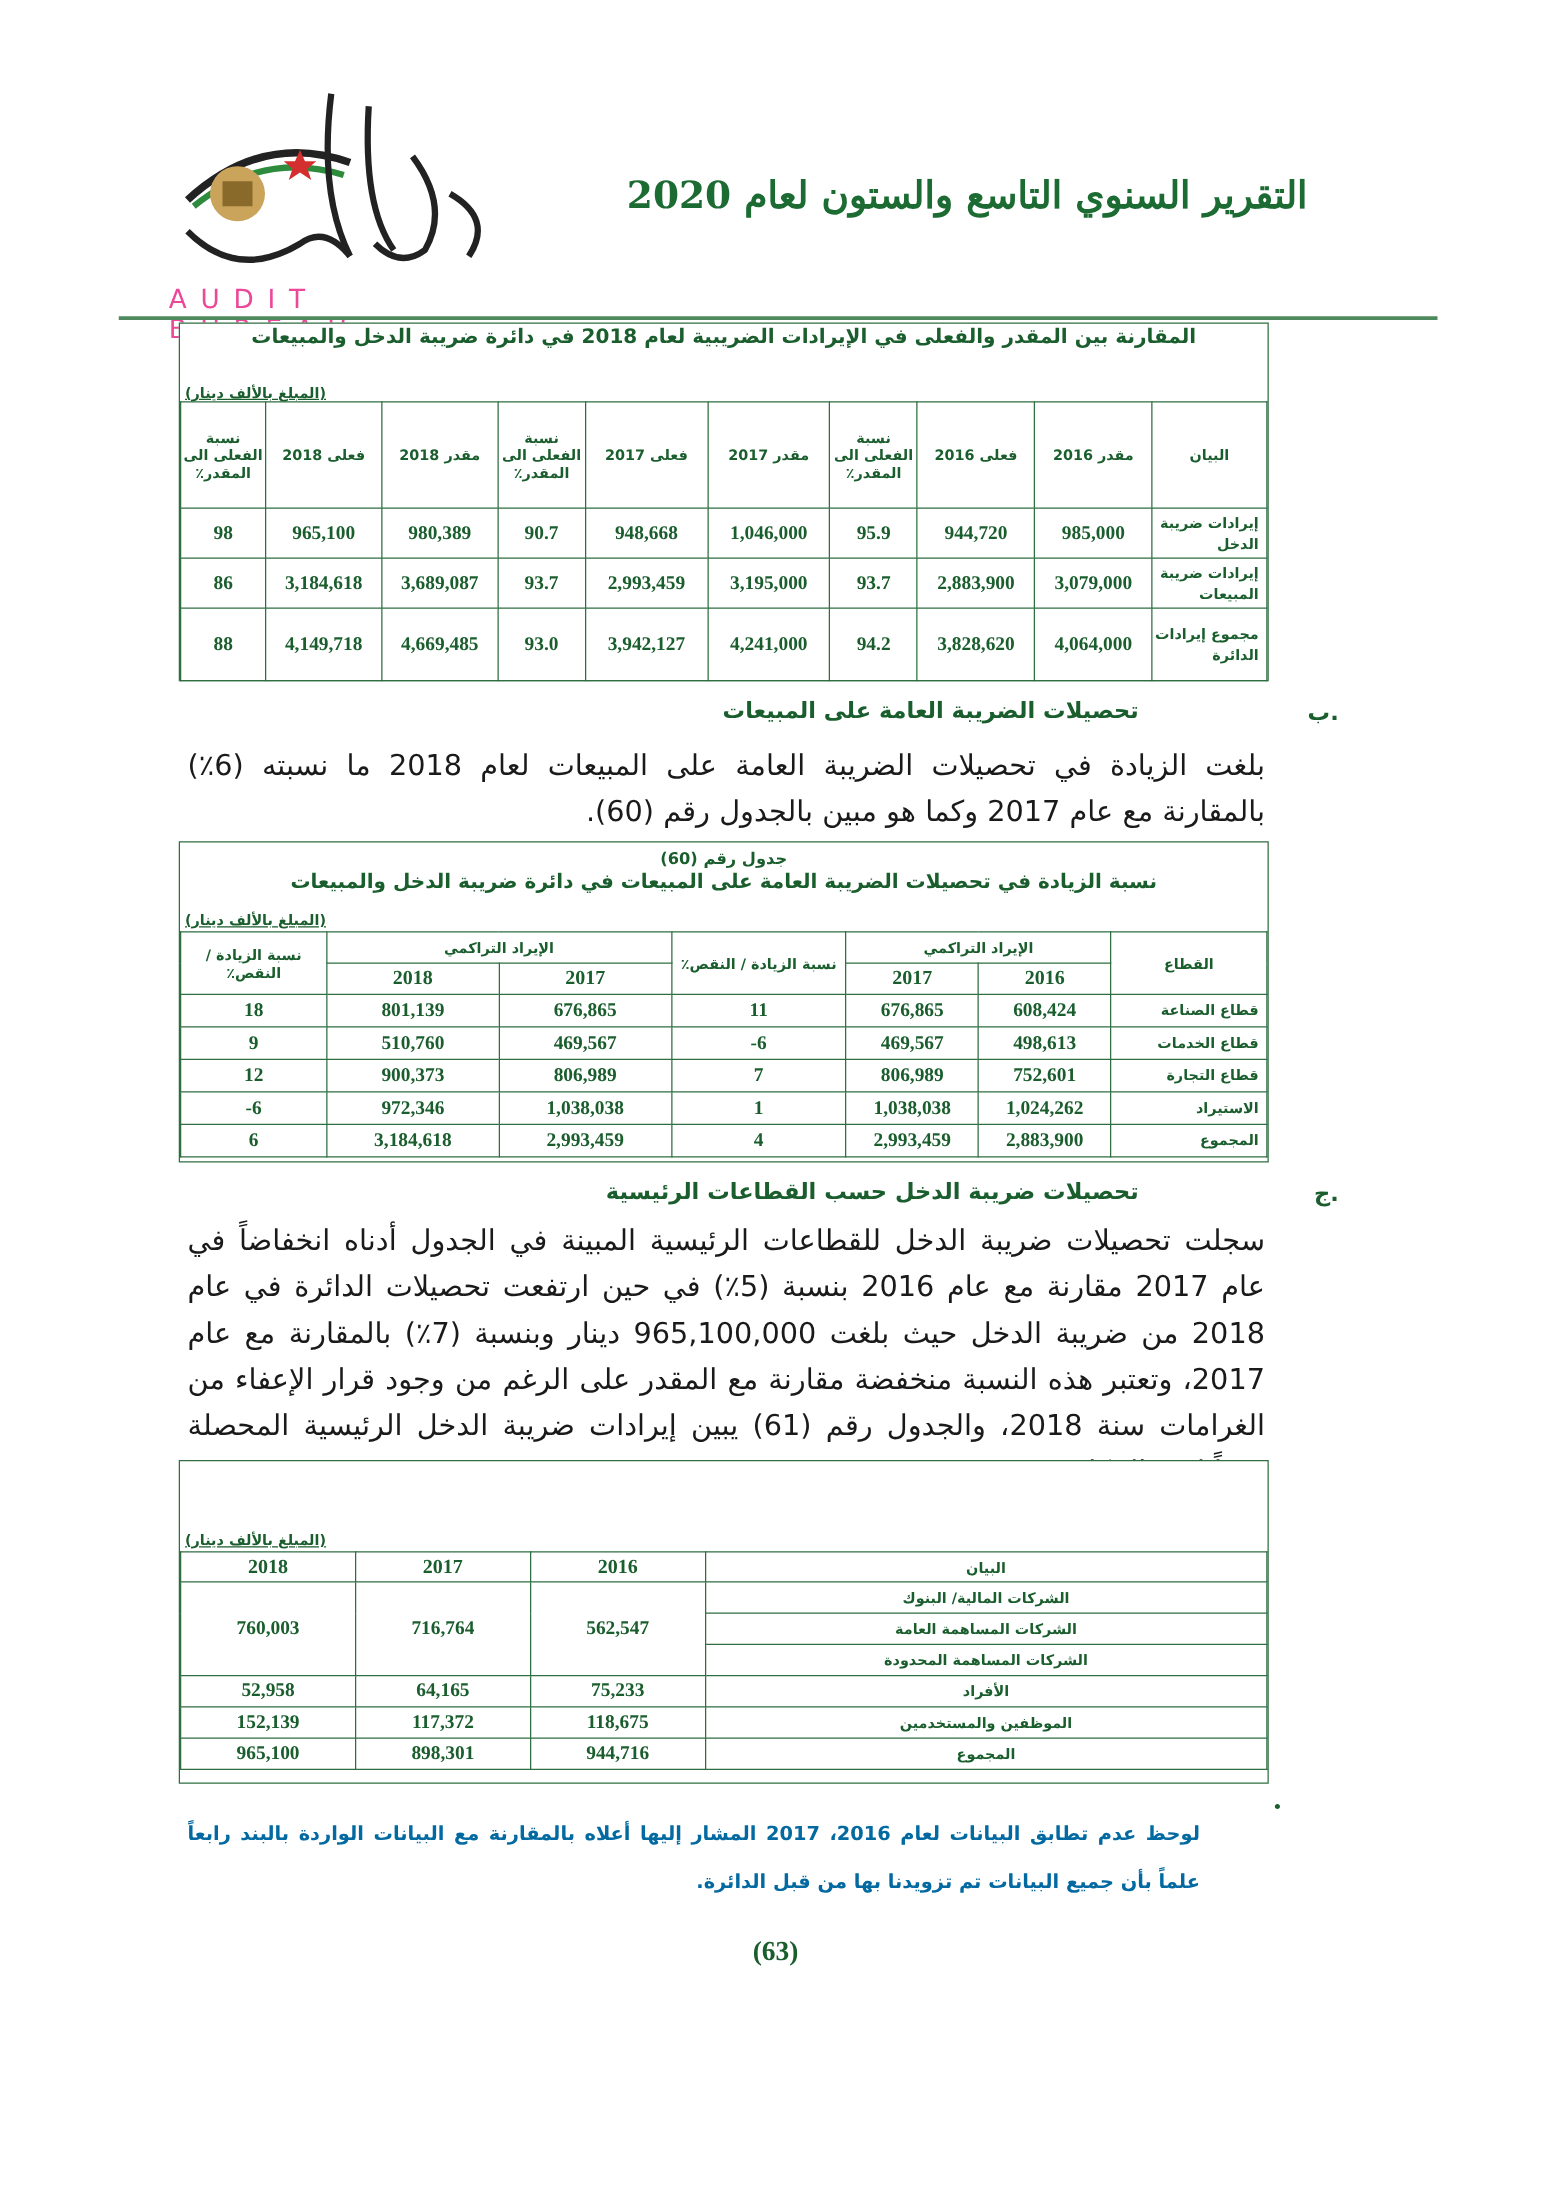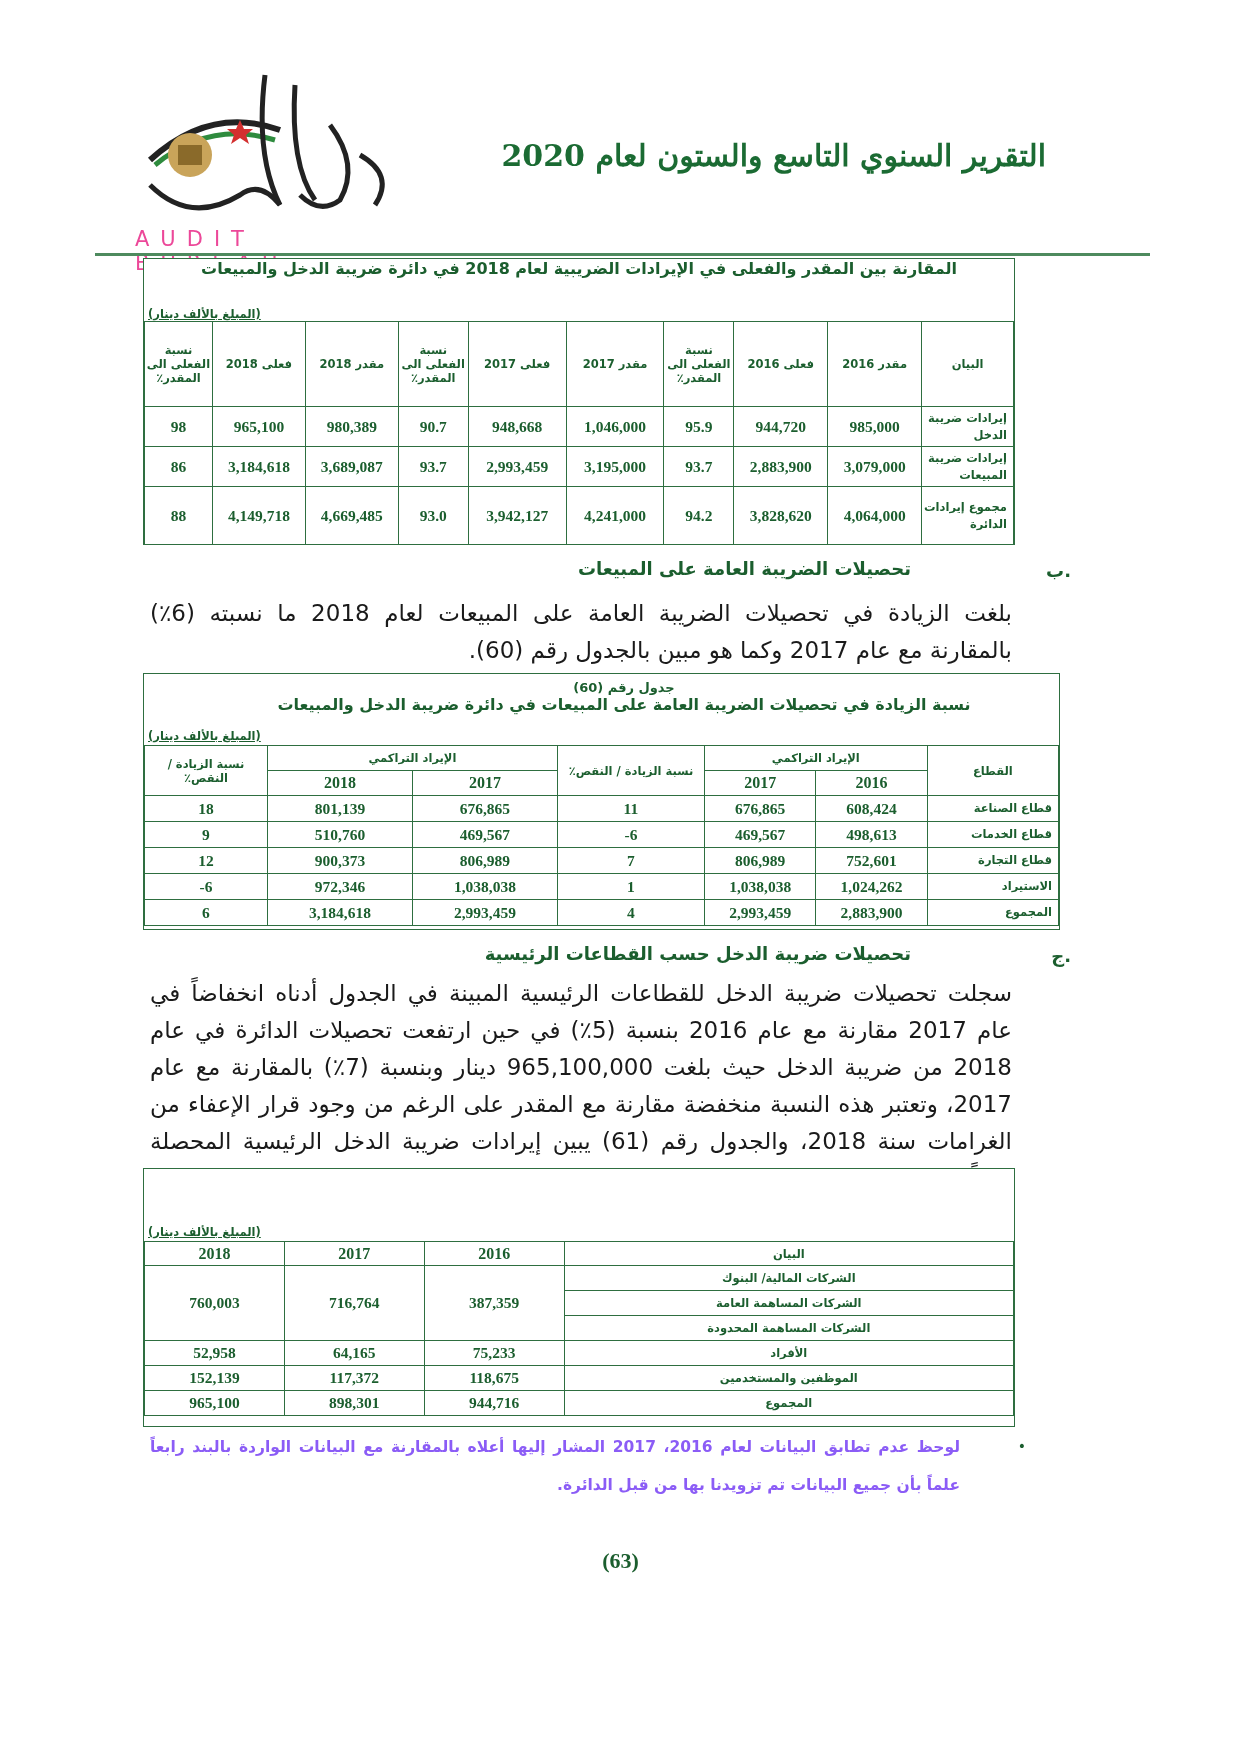--- a/index.html
+++ b/index.html
@@ -18,21 +18,21 @@
   .tbl-unit { position:absolute; left:4px; font-size:11.5px; font-weight:bold; color:#1b5e2e; text-decoration:underline; direction:rtl; }
   table { border-collapse:collapse; width:100%; position:absolute; left:0; }
   td, th { border:1px solid #2e6e40; text-align:center; font-family:"Liberation Serif", serif; font-weight:bold; color:#1b5e2e; padding:0; }
   th.ar, td.ar { font-family:"DejaVu Sans", sans-serif; font-size:11.5px; }
   td.num { font-size:15.5px; }
   td.lbl { font-family:"DejaVu Sans", sans-serif; font-size:11.5px; text-align:right; padding-right:6px; direction:rtl; line-height:17px; }
 
   .section-head { position:absolute; right:330px; font-family:"DejaVu Sans", sans-serif; font-size:18px; font-weight:bold; color:#1b5e2e; direction:rtl; }
   .section-letter { position:absolute; right:170px; font-family:"DejaVu Sans", sans-serif; font-size:18px; font-weight:bold; color:#1b5e2e; }
   .para { position:absolute; left:150px; width:862px; direction:rtl; text-align:justify; font-family:"DejaVu Sans", sans-serif; font-size:23px; color:#1a1a1a; line-height:37px; }
-  .note { position:absolute; left:150px; width:850px; direction:rtl; font-family:"DejaVu Sans", sans-serif; font-weight:bold; font-size:15.5px; color:#8b5cf6; line-height:38px; text-align:justify; }
+  .note { position:absolute; left:150px; width:850px; direction:rtl; font-family:"DejaVu Sans", sans-serif; font-weight:bold; font-size:15.5px; color:#0369a1; line-height:38px; text-align:justify;margin-top:20px; }
   .bullet { position:absolute; right:215px; top:1438px; font-size:14px; color:#1b5e2e; }
   .page-num { position:absolute; left:0; width:1241px; top:1548px; text-align:center; font-family:"Liberation Serif", serif; font-size:22px; font-weight:bold; color:#1b5e2e; }
 </style>
 </head>
 <body>
 
 <div class="header">
   <div class="logo">
     <svg width="290" height="170" viewBox="0 0 290 170">
       <path d="M20 95 Q80 40 150 65" stroke="#222" stroke-width="6" fill="none"></path>
@@ -120,21 +120,21 @@
       <td class="num">88</td>
     </tr>
   </tbody>
     </table>
 </div>
 
 <div class="section-letter" style="top:560px;">ب.</div>
 <div class="section-head" style="top:558px;">تحصيلات الضريبة العامة على المبيعات</div>
 <div class="para" style="top:595px;">بلغت الزيادة في تحصيلات الضريبة العامة على المبيعات لعام 2018 ما نسبته (6٪) بالمقارنة مع عام 2017 وكما هو مبين بالجدول رقم (60).</div>
 
-<div class="tbl-wrap" style="left:143px; top:673px; width:870px; height:255px;padding-left:45px;">
+<div class="tbl-wrap" style="left:143px; top:673px; width:870px; height:255px;">
   <div class="tbl-caption">
     <div class="tbl-num">جدول رقم (60)</div>
     <div class="tbl-title">نسبة الزيادة في تحصيلات الضريبة العامة على المبيعات في دائرة ضريبة الدخل والمبيعات</div>
   </div>
   <div class="tbl-unit" style="top:55px;">(المبلغ بالألف دينار)</div>
   <table style="top:71px; direction:rtl;">
     <colgroup>
       <col style="width:125px">
         <col style="width:106px">
         <col style="width:106px">
@@ -221,21 +221,21 @@
     </colgroup>
     <tbody>
         <tr style="height:24px">
       <th class="ar">البيان</th>
       <th class="num" style="font-size:16px">2016</th>
       <th class="num" style="font-size:16px">2017</th>
       <th class="num" style="font-size:16px">2018</th>
     </tr>
     <tr style="height:25px">
       <td class="ar">الشركات المالية/ البنوك</td>
-      <td class="num" rowspan="3">387,359</td>
+      <td class="num" rowspan="3">562,547</td>
       <td class="num" rowspan="3">716,764</td>
       <td class="num" rowspan="3">760,003</td>
     </tr>
     <tr style="height:25px">
       <td class="ar">الشركات المساهمة العامة</td>
     </tr>
     <tr style="height:25px">
       <td class="ar">الشركات المساهمة المحدودة</td>
     </tr>
     <tr style="height:25px">

